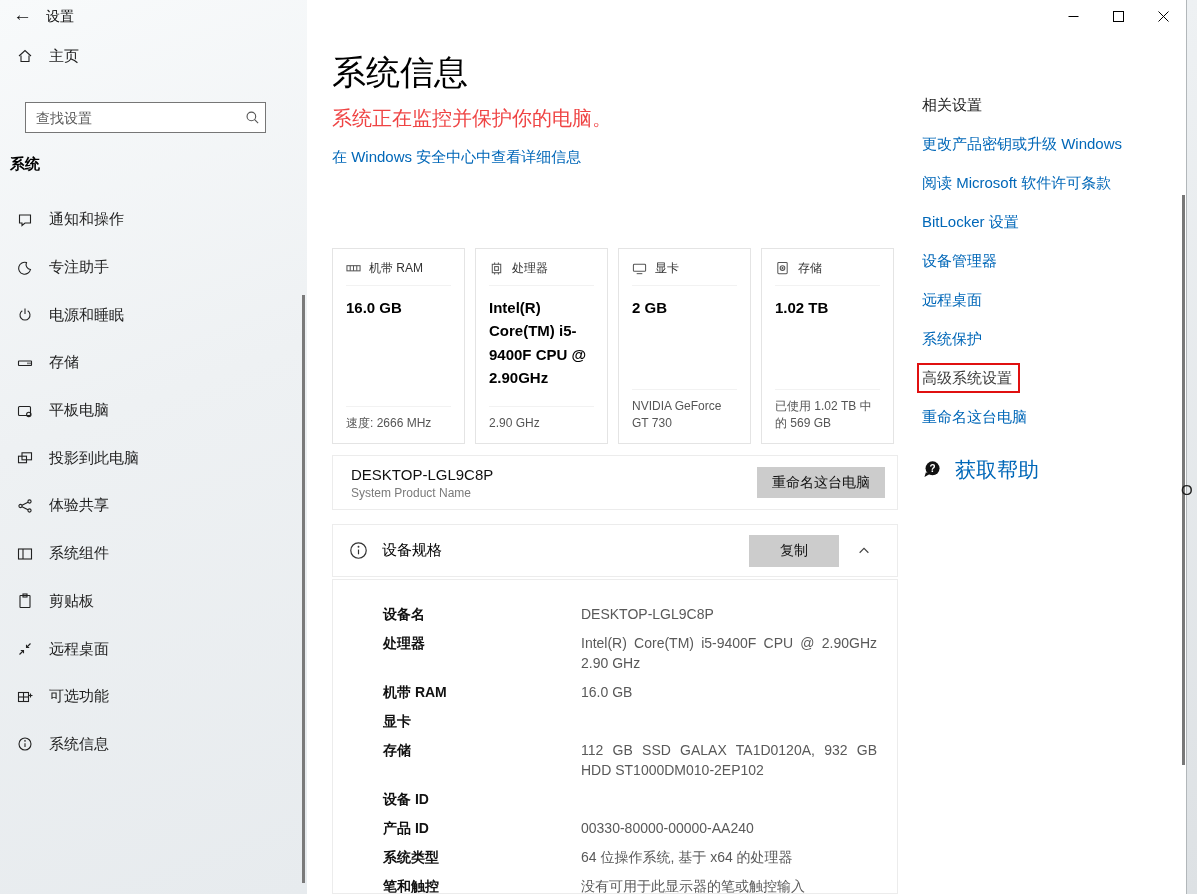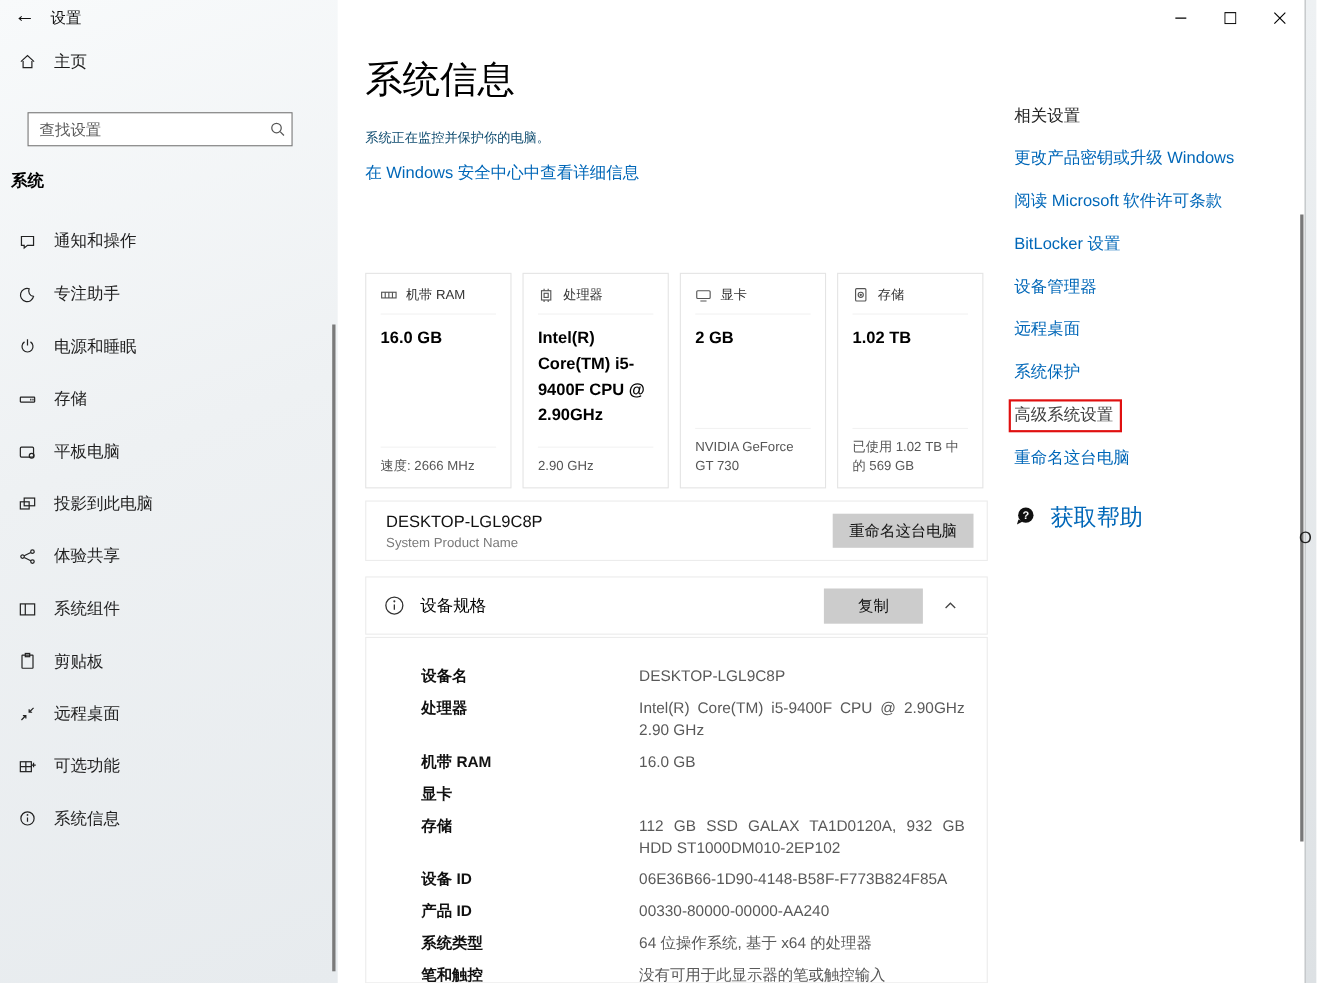--- a/index.html
+++ b/index.html
@@ -29,21 +29,21 @@
   .search-ic { width:26px; display:flex; justify-content:center; }
   .section-label { position:absolute; left:10px; top:155px; font-size:15px; font-weight:bold; color:#000; }
   .nav { position:absolute; left:0; top:196px; width:303px; }
   .nav-item { height:47.7px; display:flex; align-items:center; padding-left:16px; gap:15px;
     font-size:15px; color:#1f1f1f; cursor:default; }
   .nicon { width:18px; display:flex; justify-content:center; align-items:center; }
   .sidebar-thumb { position:absolute; left:302px; top:295px; width:3px; height:588px; background:#7a7a7a; }
 
   
   .page-title { position:absolute; left:332px; top:50px; font-size:34px; font-weight:500; color:#000; }
-  .page-sub   { position:absolute; left:332px; top:117px; font-size:12px; color:#0c4a6e; }
+  .page-sub   { position:absolute; left:332px; top:105px; font-size:20px; color:#ef4444; }
   .sec-link   { position:absolute; left:332px; top:148px; font-size:15px; color:#0067b8; text-decoration:none; }
 
   .cards { position:absolute; left:332px; top:248px; display:flex; gap:10px; }
   .card  { width:133px; height:196px; background:#fff; border:1px solid #e4e4e4;
     padding:11px 13px; display:flex; flex-direction:column; }
   .card-head { display:flex; align-items:center; gap:8px; font-size:12px; color:#333;
     padding-bottom:8px; border-bottom:1px solid #f2f2f2; margin-bottom:10px; }
   .card-value { font-size:15px; font-weight:bold; color:#000; line-height:1.55; }
   .card-foot { margin-top:auto; font-size:12px; color:#555; line-height:1.4;
     border-top:1px solid #f2f2f2; padding-top:8px; }
@@ -347,21 +347,20 @@
     </div>
     <div class="spec-row">
       <span class="spec-label">显卡</span>
     </div>
     <div class="spec-row">
       <span class="spec-label">存储</span>
       <span class="spec-value">112 GB SSD GALAX TA1D0120A, 932 GB HDD ST1000DM010-2EP102</span>
     </div>
     <div class="spec-row">
       <span class="spec-label">设备 ID</span>
-      <span class="spec-value">06E36B66-1D90-4148-B58F-F773B824F85A</span>
     </div>
     <div class="spec-row">
       <span class="spec-label">产品 ID</span>
       <span class="spec-value">00330-80000-00000-AA240</span>
     </div>
     <div class="spec-row">
       <span class="spec-label">系统类型</span>
       <span class="spec-value">64 位操作系统, 基于 x64 的处理器</span>
     </div>
     <div class="spec-row">

